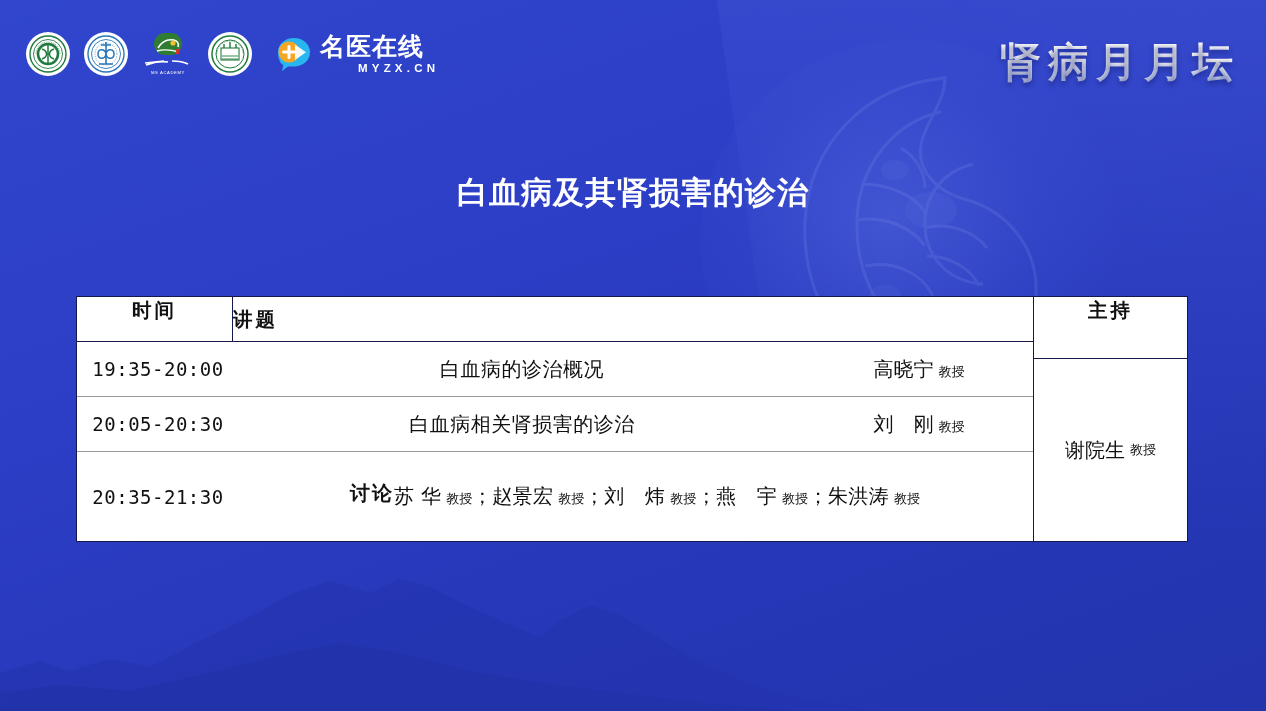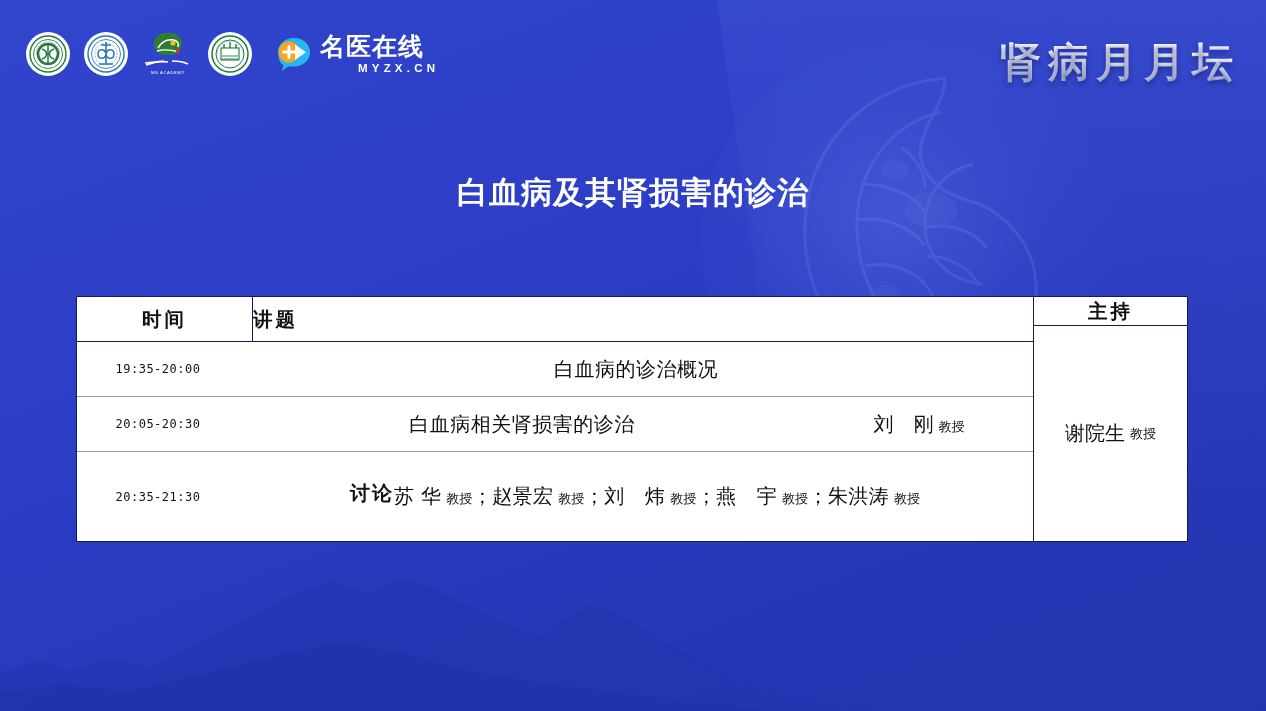--- a/index.html
+++ b/index.html
@@ -194,67 +194,67 @@
   }
 
   
   .hdr-row {
     display: flex;
     height: 45px;
     border-bottom: 1.5px solid #16194a;
     align-items: center;
   }
   .hdr-time {
-    width: 176px;
+    width: 156px;
     text-align: center;
     border-right: 1px solid #16194a;
     height: 100%;
-    display: flex; align-items: center; justify-content: center;
+    display: flex; align-items: flex-start; justify-content: center;
   }
   .hdr-topic {
     flex: 1 1 auto;
     text-align: center;
     height: 100%;
     display: flex; align-items: center; 
   }
   .hdr-speaker {
     width: 228px;
     text-align: center;
     height: 100%;
     display: flex; align-items: center; justify-content: center;
   }
   .hdr-text {
     font-size: 19.5px;
     font-weight: 700;
     letter-spacing: 3px;
   }
 
   .hdr-host {
-    height: 29px;
+    height: 62px;
     border-bottom: 1.5px solid #16194a;
-    display: flex; align-items: flex-end; justify-content: center;
+    display: flex; align-items: flex-start; justify-content: center;
   }
 
   
   .row {
     display: flex;
     align-items: center;
     height: 55px;
     border-bottom: 1px solid #9a9a9a;
   }
   .row:last-child { border-bottom: none; }
   .row-discussion {
     height: 89px;
     align-items: center;
   }
 
   .cell-time {
     width: 162px;
     flex: 0 0 auto;
-    font-size: 12px;
+    font-size: 19px;
     letter-spacing: .5px;
     text-align: center;
     font-family: "DejaVu Sans Mono", "Liberation Mono", monospace;
   }
   .cell-topic {
     flex: 1 1 auto;
     text-align: center;
     font-size: 20px;
     letter-spacing: .5px;
   }
@@ -420,20 +420,23 @@
           <span class="hdr-text">时间</span>
         </div>
         <div class="hdr-topic">
           <span class="hdr-text">讲题</span>
         </div>
       </div>
 
       <div class="row">
         <div class="cell-time">19:35-20:00</div>
         <div class="cell-topic">白血病的诊治概况</div>
+        <div class="cell-speaker">
+          <span>高晓宁</span><span class="ttl">教授</span>
+        </div>
       </div>
 
       <div class="row">
         <div class="cell-time">20:05-20:30</div>
         <div class="cell-topic">白血病相关肾损害的诊治</div>
         <div class="cell-speaker">
           <span>刘　刚</span><span class="ttl">教授</span>
         </div>
       </div>
 

